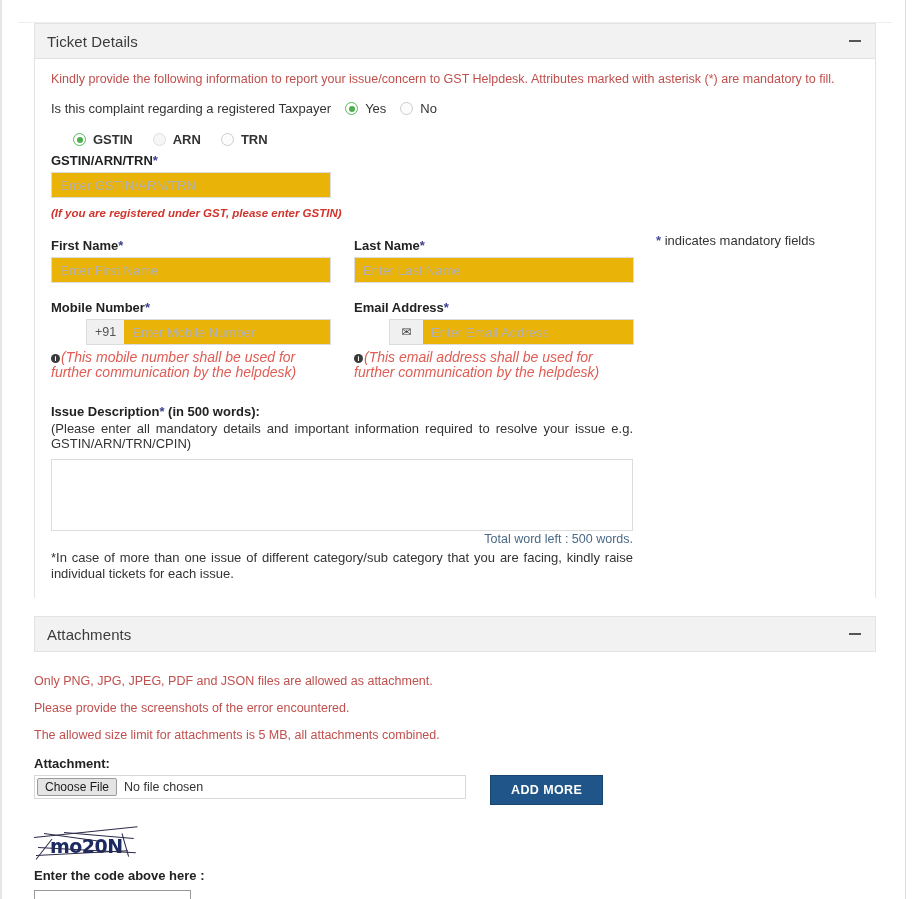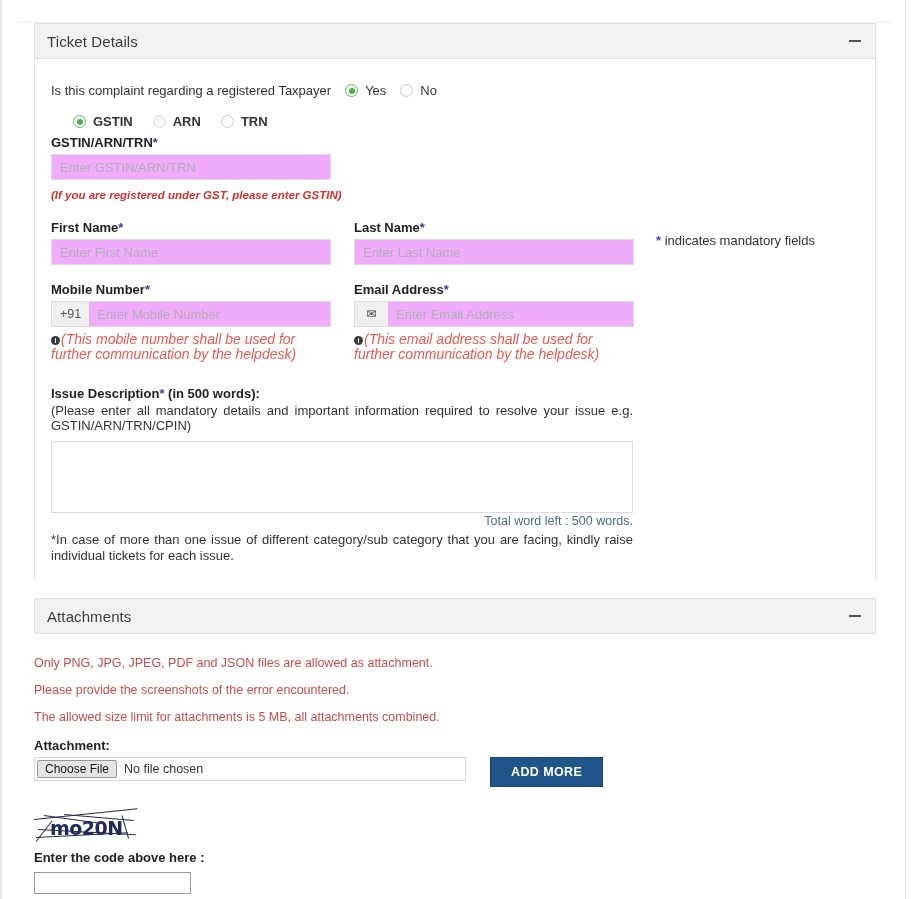--- a/index.html
+++ b/index.html
@@ -154,21 +154,21 @@
     align-items: center;
     margin: 16px 0 6px 22px;
     font-weight: bold;
   }
   .sub-radios .radio-opt { margin-left: 0; margin-right: 20px; }
 
   
   .input {
     height: 26px;
     border: 1px solid #dcdcdc;
-    background: #f0abfc;
+    background: #eab308;
     box-sizing: border-box;
     font-family: "Liberation Sans", sans-serif;
     font-size: 13px;
     color: #333;
     padding: 0 8px;
     outline: none;
   }
   .input::placeholder { color: #b0b0b0; }
   .w-280 { width: 280px; }
   .two-col { display: flex; }
@@ -183,20 +183,21 @@
     border: 1px solid #dcdcdc;
     border-right: none;
     background: #f0f0f0;
     display: flex;
     align-items: center;
     justify-content: center;
     font-size: 12.5px;
     color: #555;
     box-sizing: border-box;
     padding: 0 8px;
+    margin-left: 35px;
   }
   .input-group .input { flex: 1; border-left: none; }
   .mail-glyph {
     font-size: 12px;
     color: #3b3b3b;
     line-height: 1;
   }
 
   .info-i {
     display: inline-block;
@@ -364,20 +365,21 @@
     <div class="topstrip"></div>
 
     <div class="panel">
       <div class="panel-header">
         <span class="panel-title">Ticket Details</span>
         <span class="collapse-icon"></span>
       </div>
 
       <div class="panel-body">
 
+        <div class="note-red">Kindly provide the following information to report your issue/concern to GST Helpdesk. Attributes marked with asterisk (*) are mandatory to fill.</div>
 
         <div class="row-q">
           <span>Is this complaint regarding a registered Taxpayer</span>
           <span class="radio-group">
             <span class="radio-opt">
               <span class="radio checked"></span>
               <span class="radio-label">Yes</span>
             </span>
             <span class="radio-opt">
               <span class="radio"></span>

